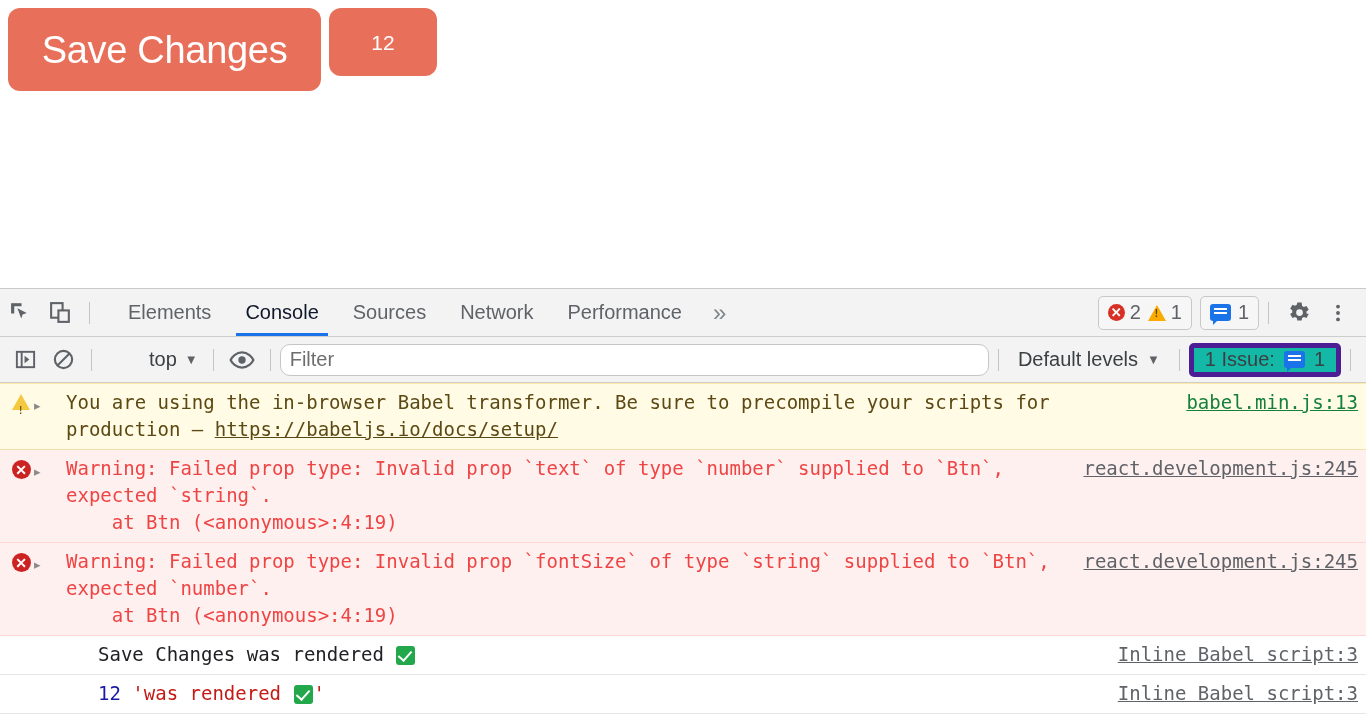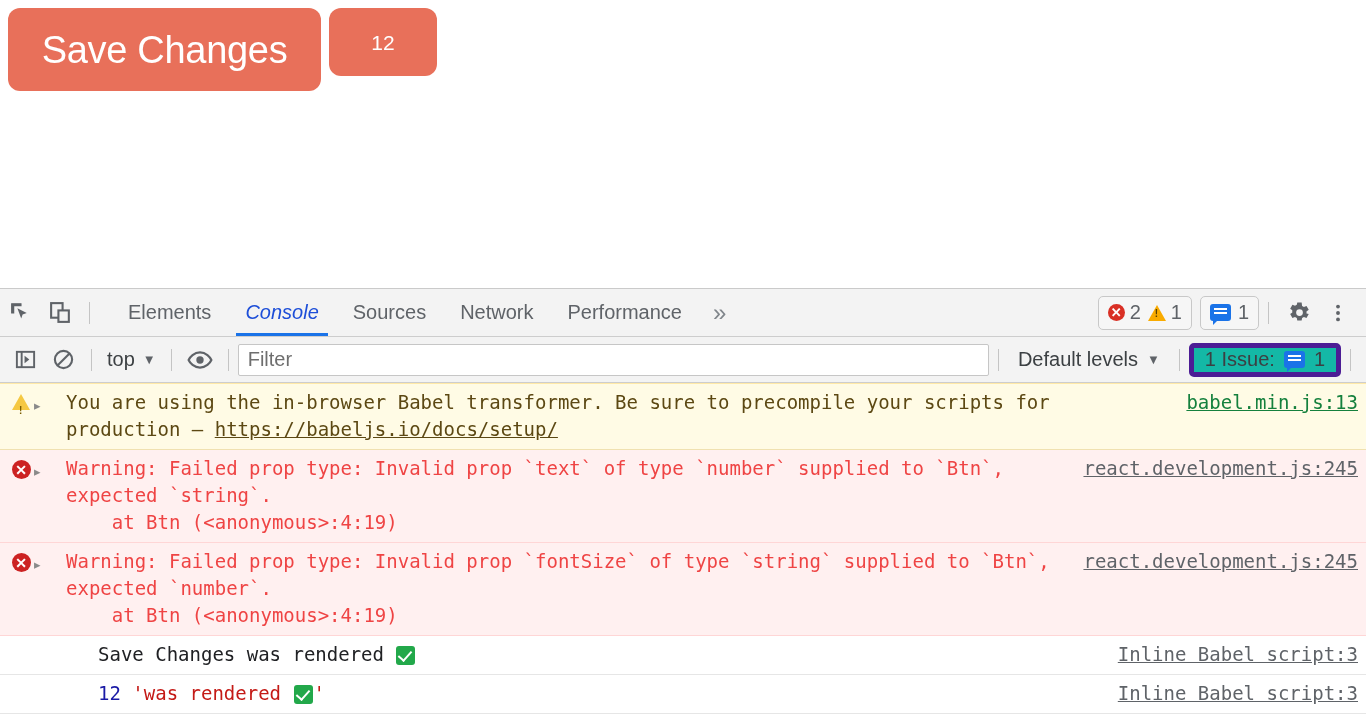--- a/index.html
+++ b/index.html
@@ -77,21 +77,21 @@
   }
   .tab {
     display: flex; align-items: center;
     padding: 0 17px;
     font-size: 20px;
     color: #5f6368;
     cursor: pointer;
     position: relative;
     white-space: nowrap;
   }
-  .tab.active { color: #1d4ed8; font-style: italic; }
+  .tab.active { color: #0f172a; }
   .tab.active::after {
     content: "";
     position: absolute; left: 8px; right: 8px; bottom: 0;
     height: 3px; background: #1a73e8;
   }
   .tab-more {
     display: flex; align-items: center;
     padding: 0 14px;
     font-size: 24px; color: #80868b;
     cursor: pointer;
@@ -172,28 +172,29 @@
   .fb-icon-btn {
     width: 38px; height: 34px;
     display: flex; align-items: center; justify-content: center;
     cursor: pointer; flex: 0 0 auto;
   }
   #context-select {
     display: flex; align-items: center; gap: 8px;
     font-size: 20px; color: #3c4043;
     cursor: pointer; padding: 0 6px;
     white-space: nowrap;
+    margin-left: 42px;
   }
   .caret { font-size: 13px; color: #5f6368; }
   #filter-input {
     flex: 1 1 auto;
     height: 32px;
     border: 1px solid #c6c6c6;
     background: #ffffff;
-    border-radius: 2px;
+    border-radius: 10px;
     font-size: 20px;
     color: #3c4043;
     padding: 0 9px;
     font-family: "Liberation Sans", sans-serif;
     min-width: 40px;
   }
   #filter-input::placeholder { color: #6e6e6e; }
   #levels-select {
     display: flex; align-items: center; gap: 9px;
     font-size: 20px; color: #3c4043;

